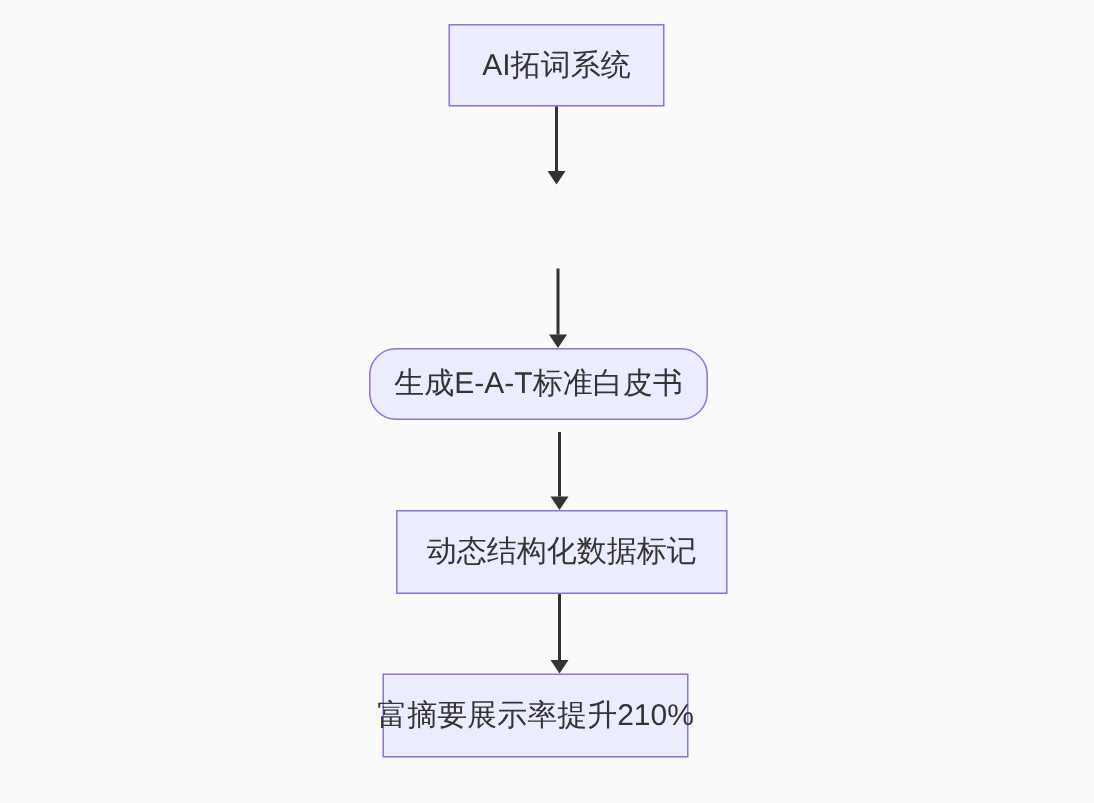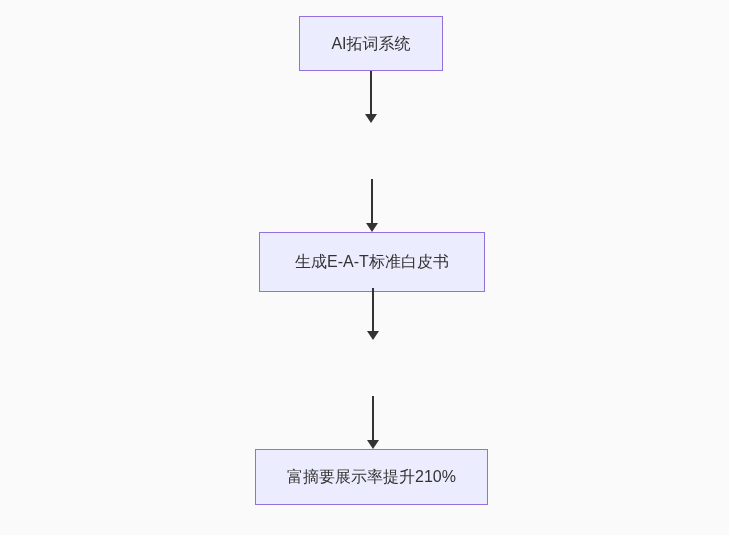--- a/index.html
+++ b/index.html
@@ -19,30 +19,30 @@
   }
   .flow-node {
     position: absolute;
     box-sizing: border-box;
     background: var(--node-fill, #ececff);
     border: 1.5px solid var(--node-border, #9370db);
     color: var(--text, #333333);
     display: flex;
     align-items: center;
     justify-content: center;
-    font-size: 16px;
+    font-size: 20px;
     line-height: 1.2;
     text-align: center;
     white-space: nowrap;
   }
   .node-1 { left: 299px; top: 16px;  width: 144px; height: 55px; }
   .node-2 { left: 274px; top: 123px; width: 197px; height: 56px; }
-  .node-3 { left: 259px; top: 232px; width: 226px; height: 60px; }
+  .node-3 { left: 246px; top: 232px; width: 226px; height: 48px; border-radius: 18px; }
   .node-4 { left: 264px; top: 340px; width: 221px; height: 56px; }
-  .node-5 { left: 255px; top: 449px; width: 233px; height: 56px; }
+  .node-5 { left: 255px; top: 449px; width: 204px; height: 56px; }
 
   .edge {
     position: absolute;
     width: 14px;
     margin-left: -7px;
     display: flex;
     flex-direction: column;
     align-items: center;
   }
   .edge .shaft {
@@ -84,20 +84,23 @@
 
   <div class="flow-node node-3">
     <span>生成E-A-T标准白皮书</span>
   </div>
 
   <div class="edge edge-3">
     <div class="shaft"></div>
     <div class="head"></div>
   </div>
 
+  <div class="flow-node node-4">
+    <span>动态结构化数据标记</span>
+  </div>
 
   <div class="edge edge-4">
     <div class="shaft"></div>
     <div class="head"></div>
   </div>
 
   <div class="flow-node node-5">
     <span>富摘要展示率提升210%</span>
   </div>
 

